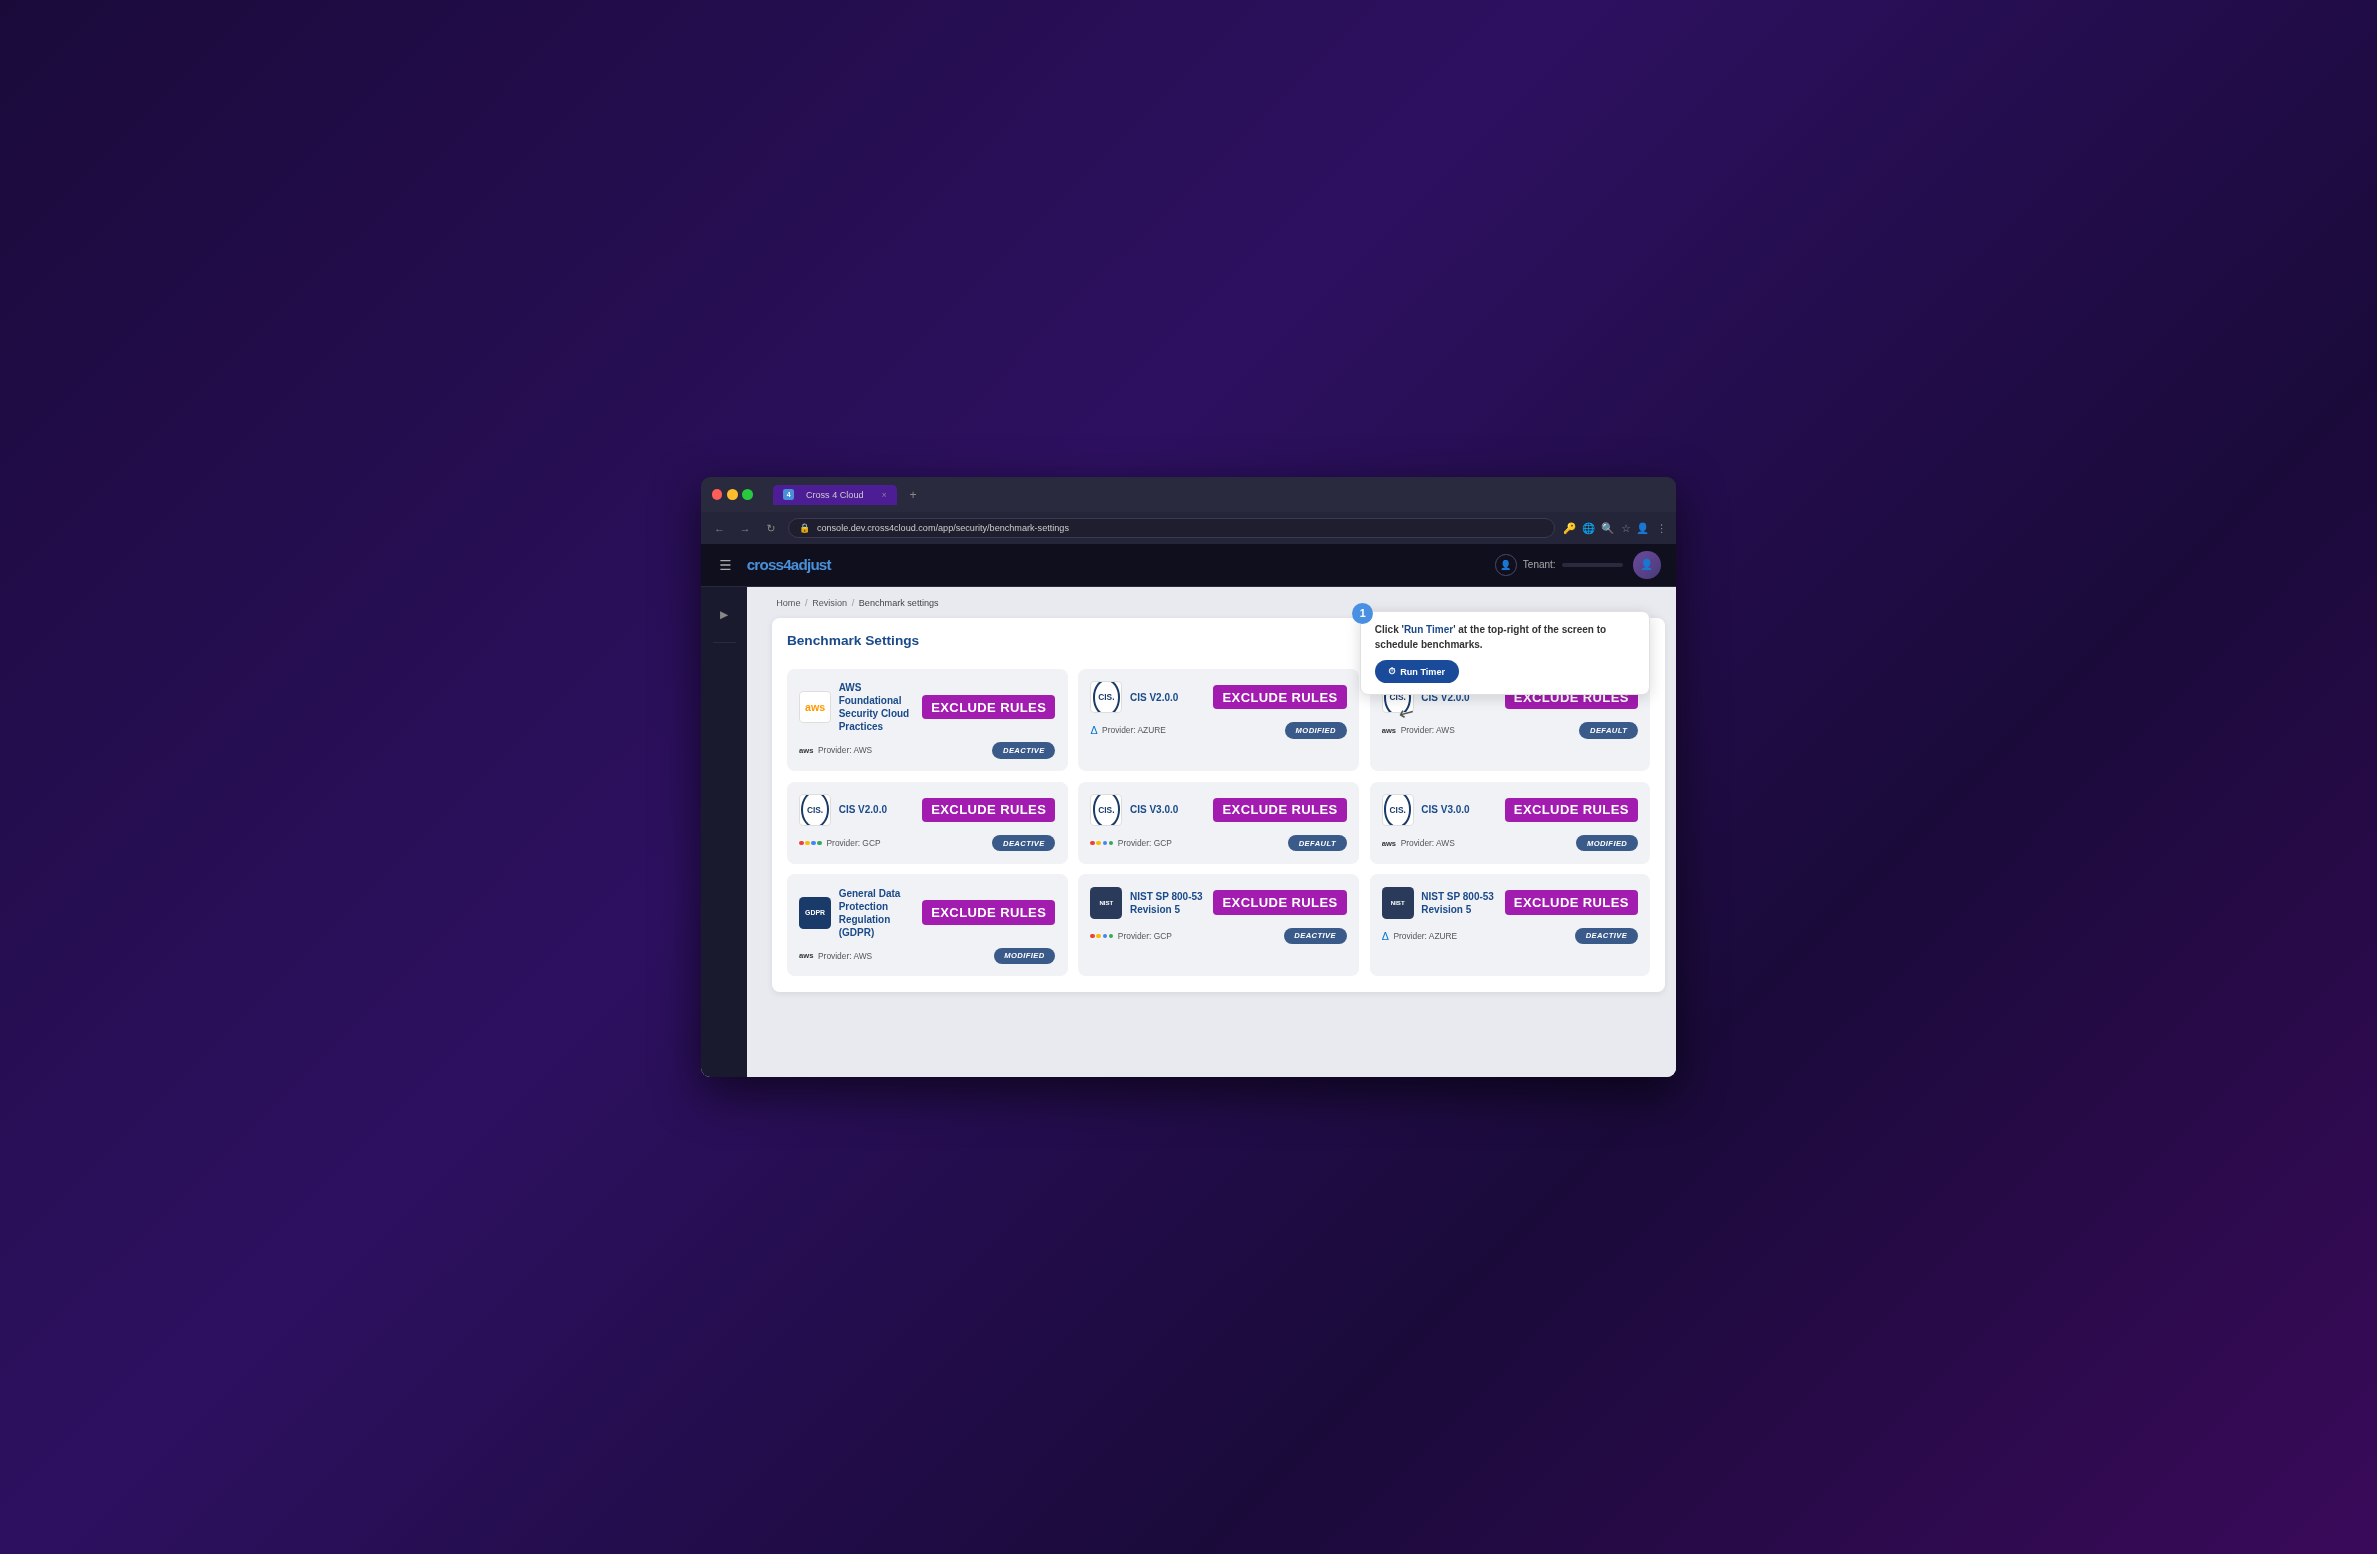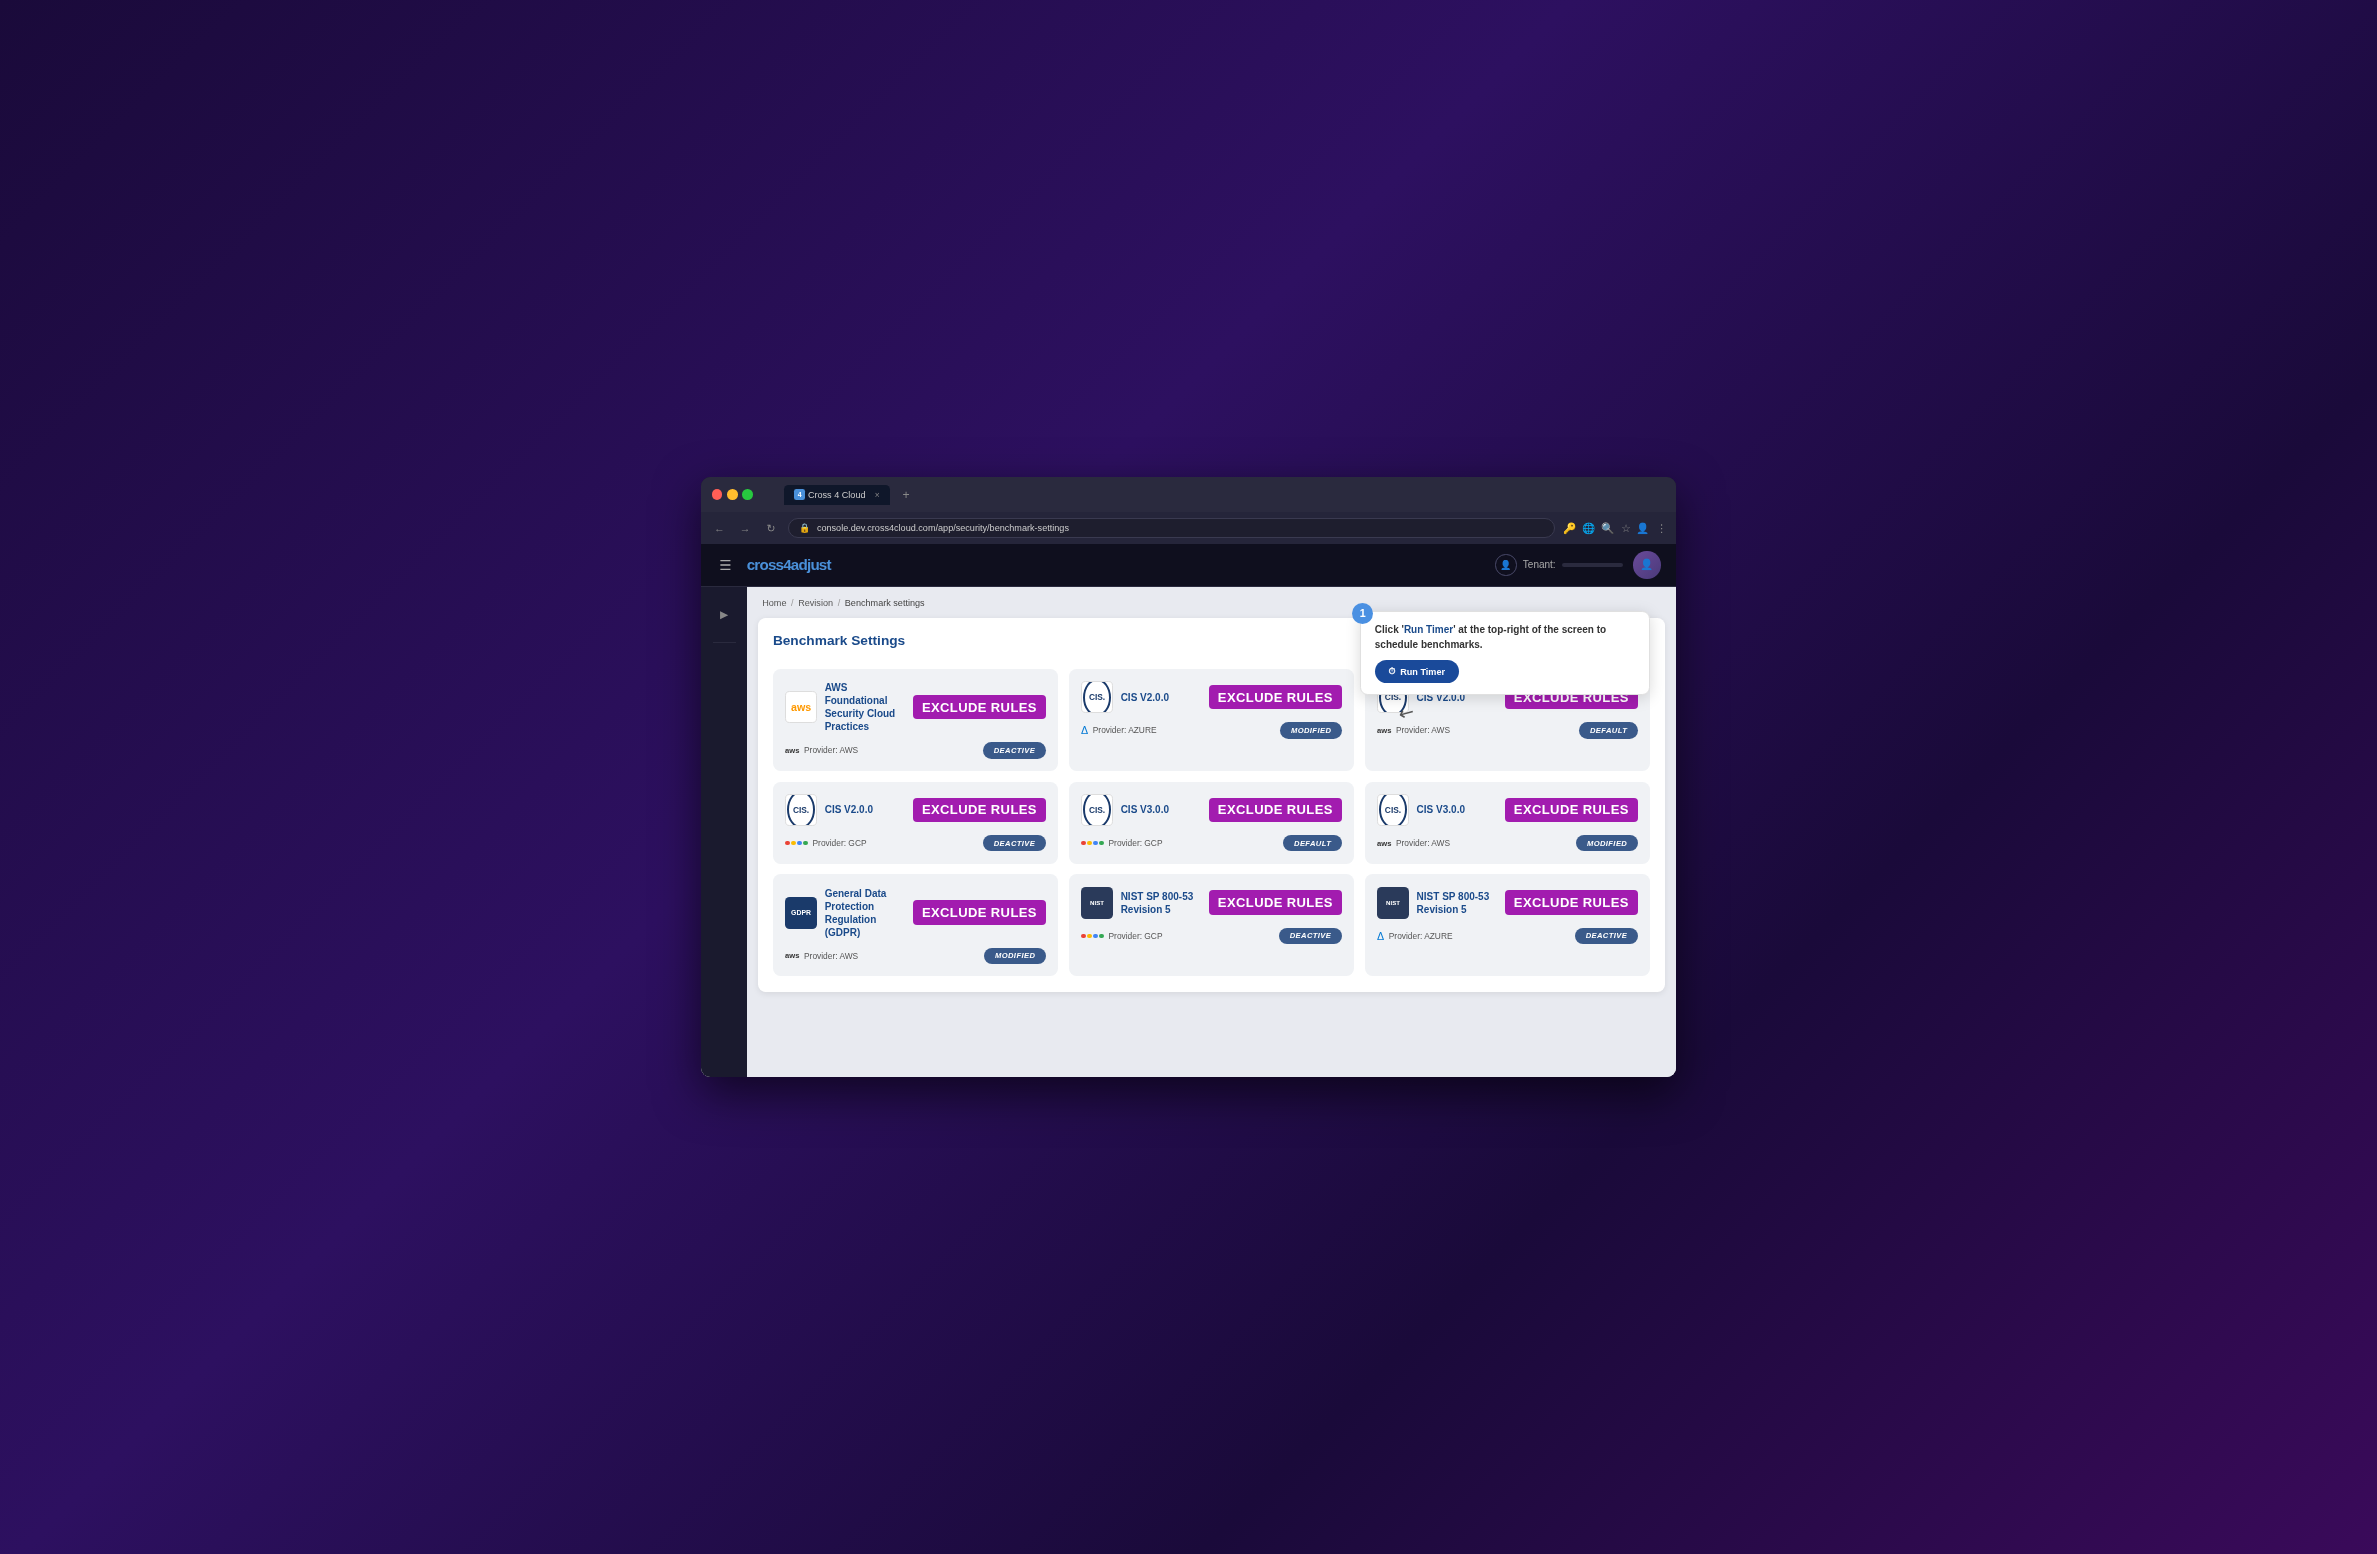--- a/index.html
+++ b/index.html
@@ -39,29 +39,29 @@
     .traffic-light {
       width: 10.7px;
       height: 10.7px;
       border-radius: 50%;
     }
     .tl-red { background: #ff5f56; }
     .tl-yellow { background: #ffbd2e; }
     .tl-green { background: #27c93f; }
 
     .browser-tab {
-      background: #0f172a;
+      background: #4c1d95;
       border-radius: 4.6px 4.6px 0 0;
       padding: 4.6px 10.7px;
       display: flex;
       align-items: center;
-      gap: 3px;
+      gap: 12px;
       font-size: 9.1px;
       color: #ccc;
-      margin-left: 23px;
+      margin-left: 12px;
     }
 
     .tab-icon {
       width: 10.7px;
       height: 10.7px;
       background: #4a90d9;
       border-radius: 2.3px;
       font-size: 6.9px;
       display: flex;
       align-items: center;
@@ -250,20 +250,21 @@
       height: 0.8px;
       background: #2a2a3e;
     }
 
     
     .content-area {
       flex: 1;
       padding: 0;
       background: #e8eaf0;
       position: relative;
+      margin-left: 14px;
     }
 
     
     .breadcrumb {
       padding: 10.7px 15.2px;
       font-size: 9.1px;
       color: #666;
       display: flex;
       align-items: center;
       gap: 4.6px;

